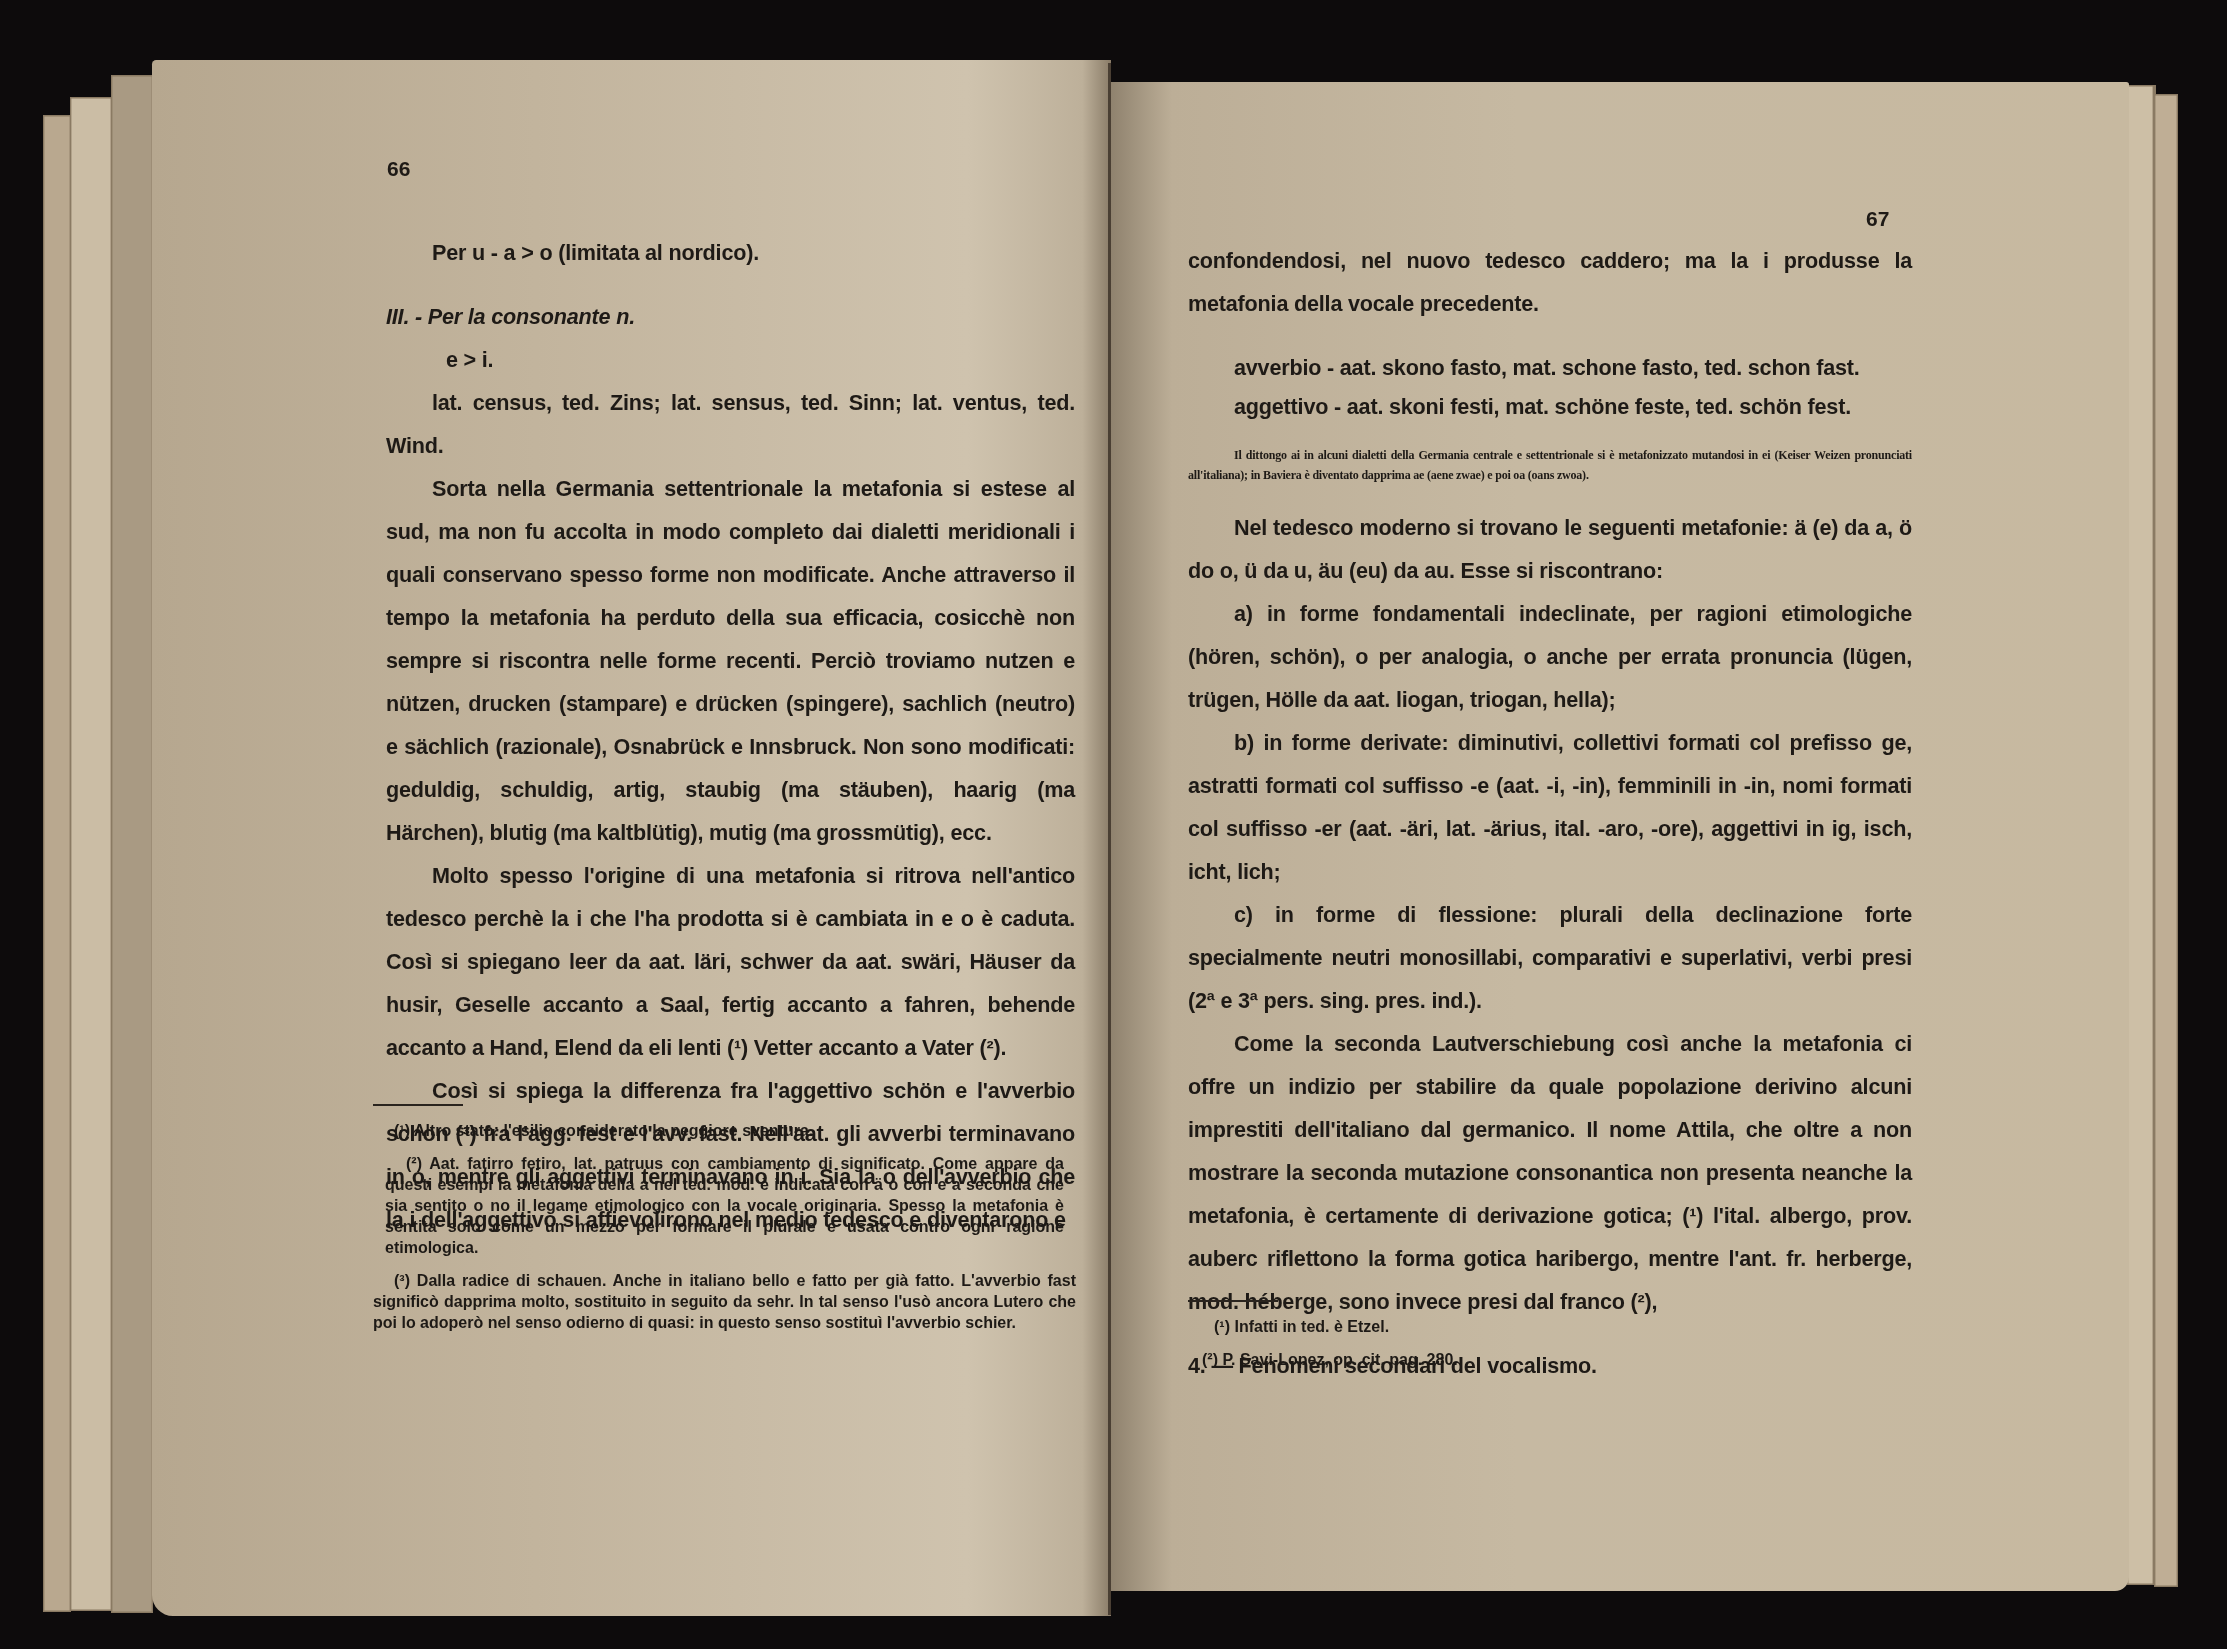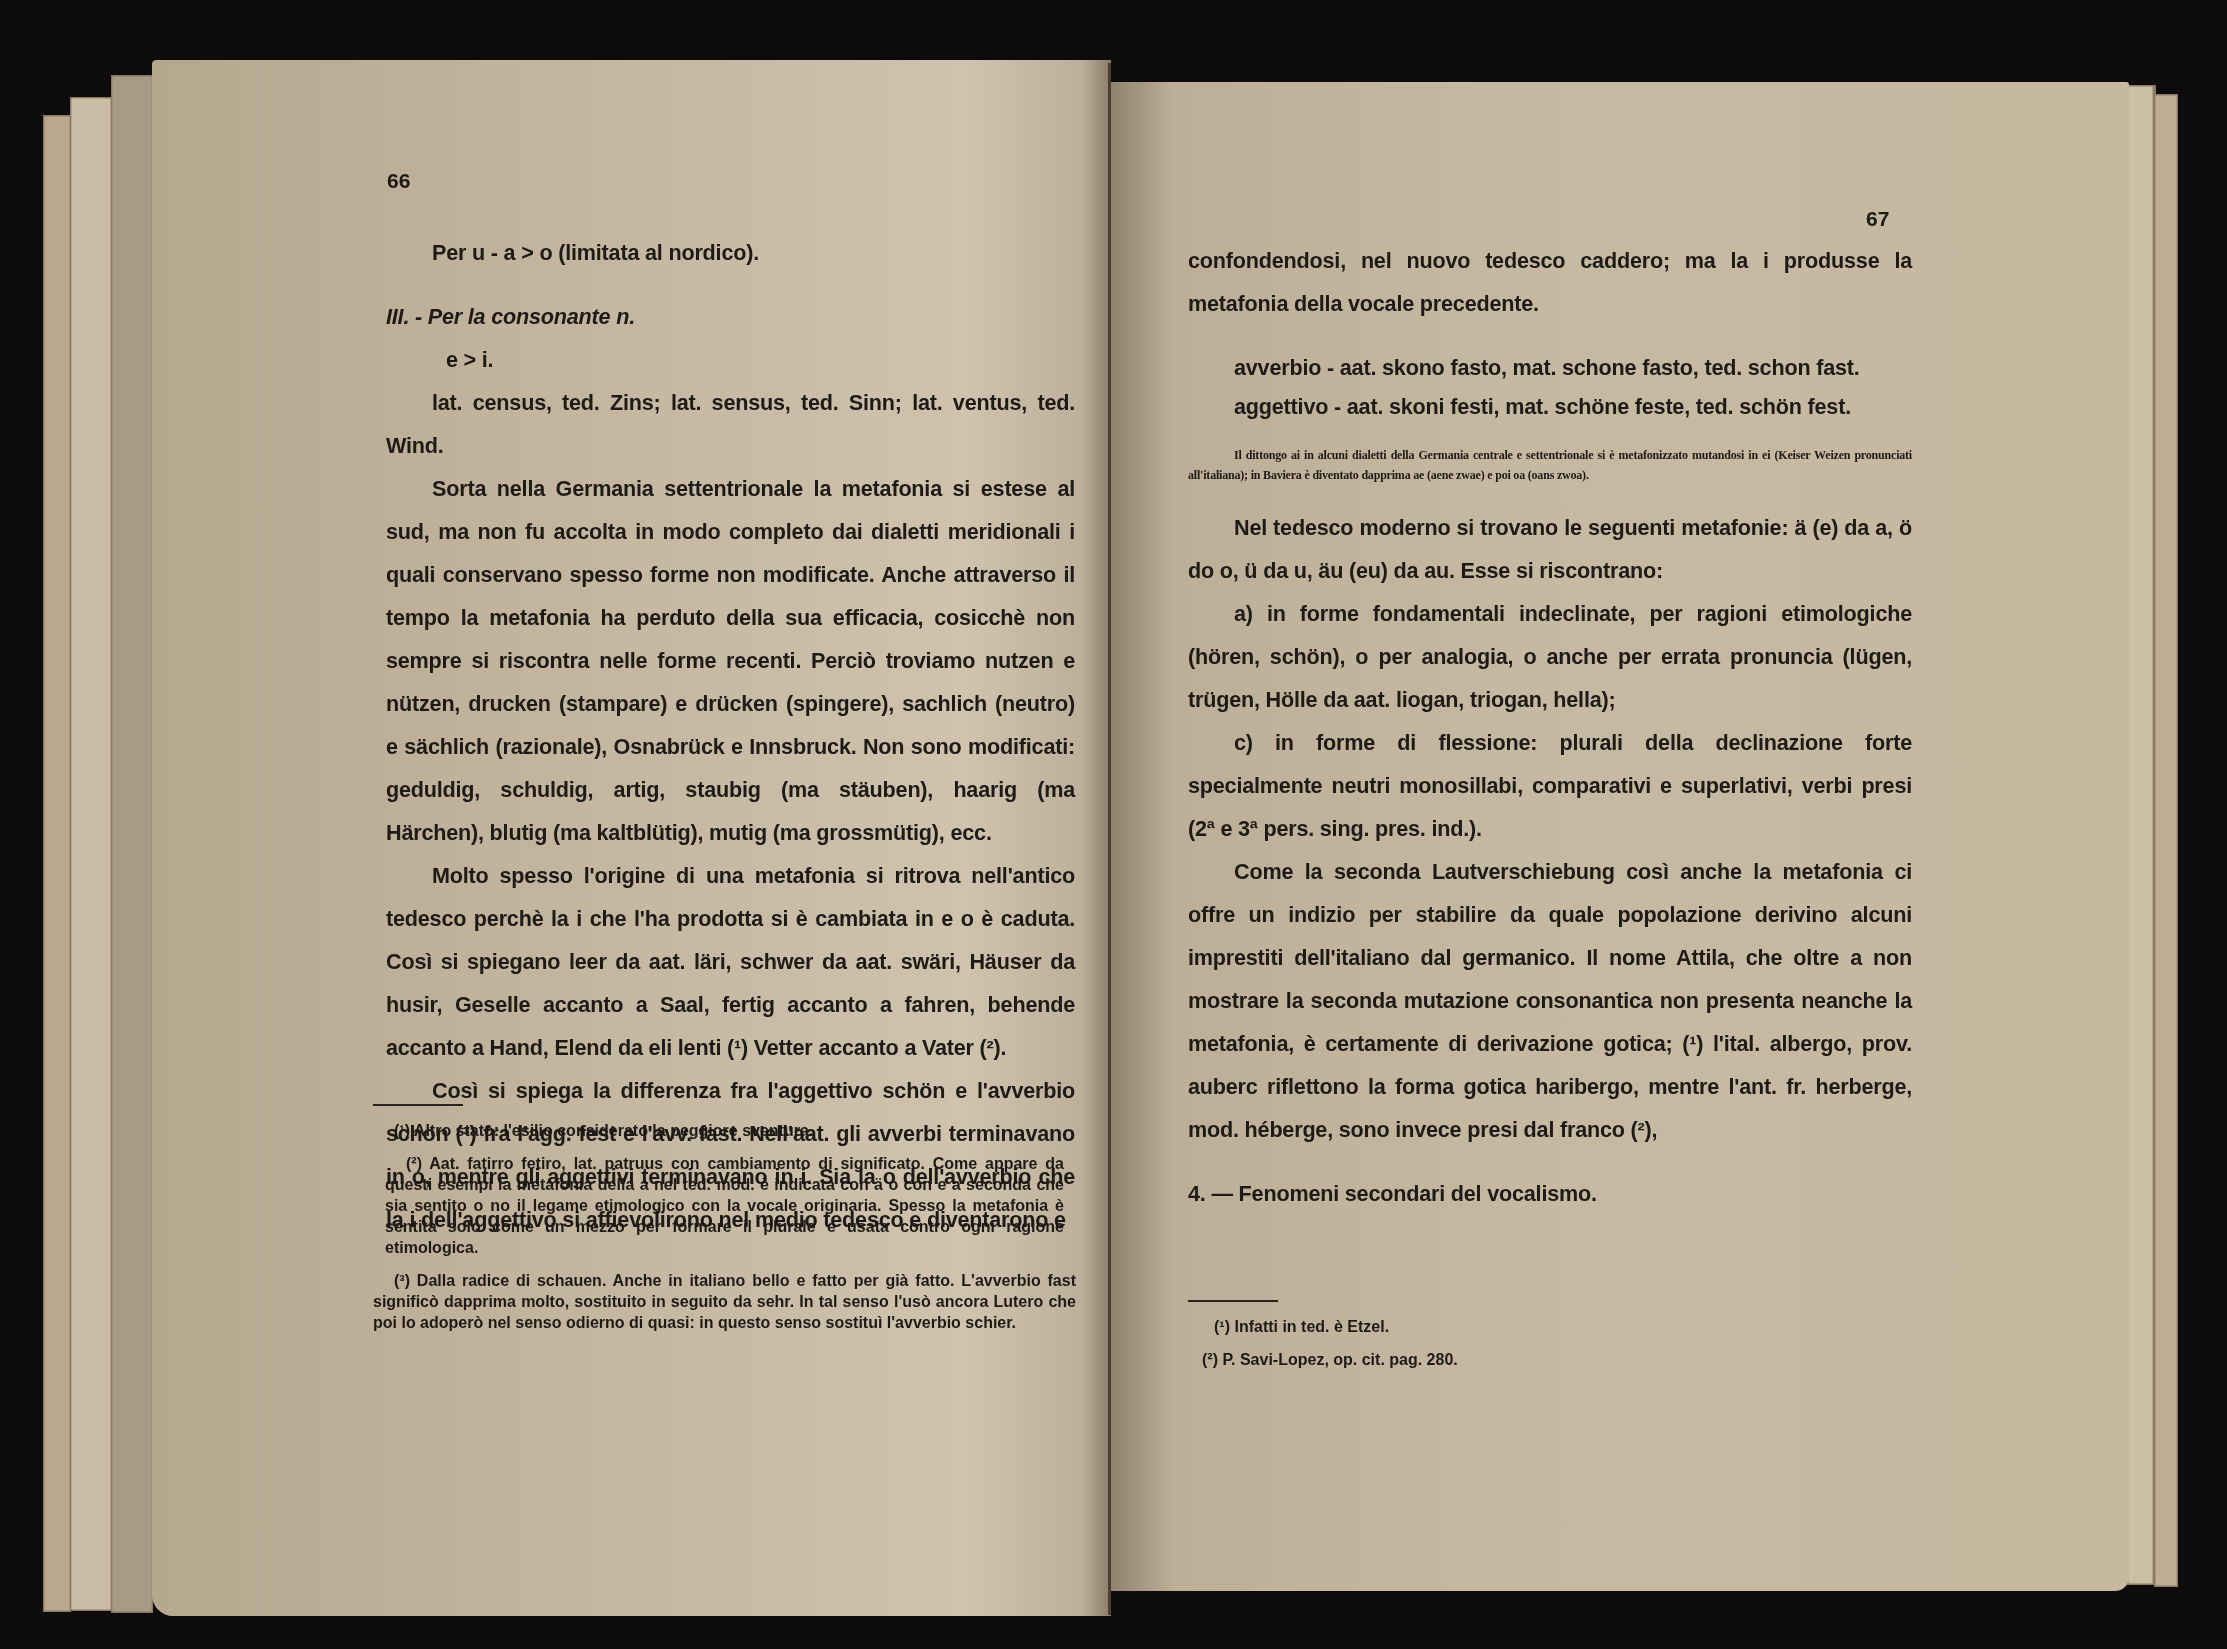--- a/index.html
+++ b/index.html
@@ -32,21 +32,21 @@
 </head>
 <body>
 
 <div class="stack l1"></div>
 <div class="stack l2"></div>
 <div class="stack l3"></div>
 <div class="stack r1"></div>
 <div class="stack r2"></div>
 
 <div class="page left">
-  <div class="pageno" style="left:235px;top:109px;">66</div>
+  <div class="pageno" style="left:235px;top:97px;">66</div>
   <div class="text" style="left:234px;top:150px;width:689px;">
     <p class="ind sp">Per u - a &gt; o (limitata al nordico).</p>
     <p class="sp hd" style="margin-top:42px;font-style:italic;">III. - Per la consonante n.</p>
     <p class="ind" style="padding-left:14px;">e &gt; i.</p>
     <p class="ind">lat. census, ted. Zins; lat. sensus, ted. Sinn; lat. ventus, ted. Wind.</p>
     <p class="ind">Sorta nella Germania settentrionale la metafonia si estese al sud, ma non fu accolta in modo completo dai dialetti meridionali i quali conservano spesso forme non modificate. Anche attraverso il tempo la metafonia ha perduto della sua efficacia, cosicchè non sempre si riscontra nelle forme recenti. Perciò troviamo nutzen e nützen, drucken (stampare) e drücken (spingere), sachlich (neutro) e sächlich (razionale), Osnabrück e Innsbruck. Non sono modificati: geduldig, schuldig, artig, staubig (ma stäuben), haarig (ma Härchen), blutig (ma kaltblütig), mutig (ma grossmütig), ecc.</p>
     <p class="ind">Molto spesso l'origine di una metafonia si ritrova nell'antico tedesco perchè la i che l'ha prodotta si è cambiata in e o è caduta. Così si spiegano leer da aat. läri, schwer da aat. swäri, Häuser da husir, Geselle accanto a Saal, fertig accanto a fahren, behende accanto a Hand, Elend da eli lenti (¹) Vetter accanto a Vater (²).</p>
     <p class="ind">Così si spiega la differenza fra l'aggettivo schön e l'avverbio schon (³) fra l'agg. fest e l'avv. fast. Nell'aat. gli avverbi terminavano in o, mentre gli aggettivi terminavano in i. Sia la o dell'avverbio che la i dell'aggettivo si affievolirono nel medio tedesco e diventarono e</p>
   </div>
   <div class="fn" style="left:221px;top:1044px;width:703px;">
@@ -61,20 +61,21 @@
 
 <div class="page right">
   <div class="pageno" style="left:755px;top:125px;">67</div>
   <div class="text" style="left:77px;top:157px;width:724px;">
     <p>confondendosi, nel nuovo tedesco caddero; ma la i produsse la metafonia della vocale precedente.</p>
     <p class="ind sp">avverbio - aat. skono fasto, mat. schone fasto, ted. schon fast.</p>
     <p class="ind" style="line-height:35px;">aggettivo - aat. skoni festi, mat. schöne feste, ted. schön fest.</p>
     <p class="ind sp small">Il dittongo ai in alcuni dialetti della Germania centrale e settentrionale si è metafonizzato mutandosi in ei (Keiser Weizen pronunciati all'italiana); in Baviera è diventato dapprima ae (aene zwae) e poi oa (oans zwoa).</p>
     <p class="ind sp">Nel tedesco moderno si trovano le seguenti metafonie: ä (e) da a, ö do o, ü da u, äu (eu) da au. Esse si riscontrano:</p>
     <p class="ind">a) in forme fondamentali indeclinate, per ragioni etimologiche (hören, schön), o per analogia, o anche per errata pronuncia (lügen, trügen, Hölle da aat. liogan, triogan, hella);</p>
+    <p class="ind">b) in forme derivate: diminutivi, collettivi formati col prefisso ge, astratti formati col suffisso -e (aat. -i, -in), femminili in -in, nomi formati col suffisso -er (aat. -äri, lat. -ärius, ital. -aro, -ore), aggettivi in ig, isch, icht, lich;</p>
     <p class="ind">c) in forme di flessione: plurali della declinazione forte specialmente neutri monosillabi, comparativi e superlativi, verbi presi (2ª e 3ª pers. sing. pres. ind.).</p>
     <p class="ind">Come la seconda Lautverschiebung così anche la metafonia ci offre un indizio per stabilire da quale popolazione derivino alcuni imprestiti dell'italiano dal germanico. Il nome Attila, che oltre a non mostrare la seconda mutazione consonantica non presenta neanche la metafonia, è certamente di derivazione gotica; (¹) l'ital. albergo, prov. auberc riflettono la forma gotica haribergo, mentre l'ant. fr. herberge, mod. héberge, sono invece presi dal franco (²),</p>
     <p class="sp hd">4. — Fenomeni secondari del vocalismo.</p>
   </div>
   <div class="fn" style="left:77px;top:1218px;width:626px;">
     <div class="rule"></div>
     <p style="margin:12px;text-indent:14px;">(¹) Infatti in ted. è Etzel.</p>
     <p style="margin:0;text-indent:14px;">(²) P. Savi-Lopez, op. cit. pag. 280.</p>
   </div>
 </div>

